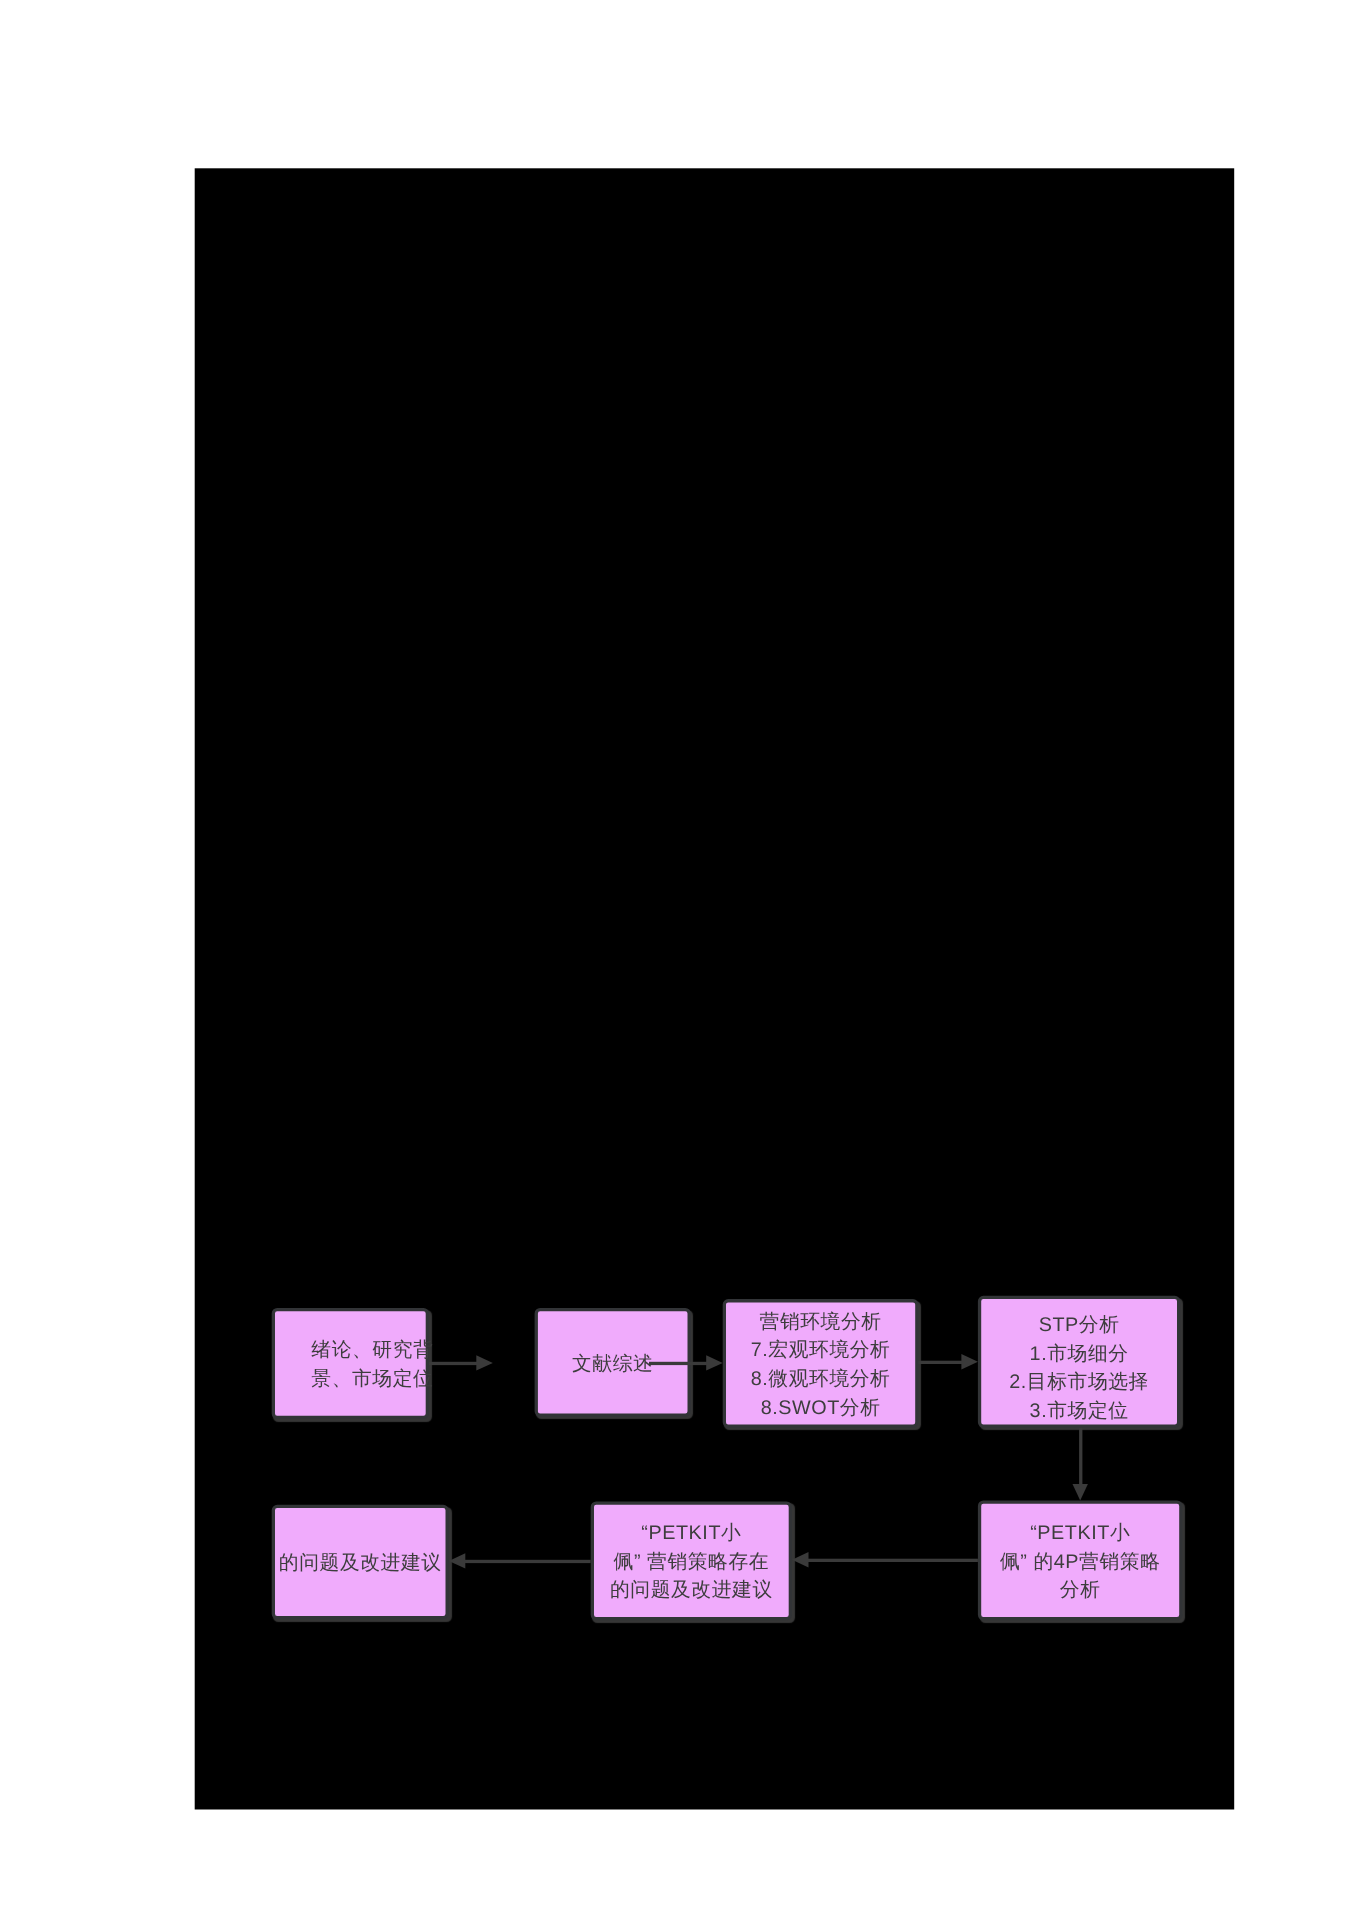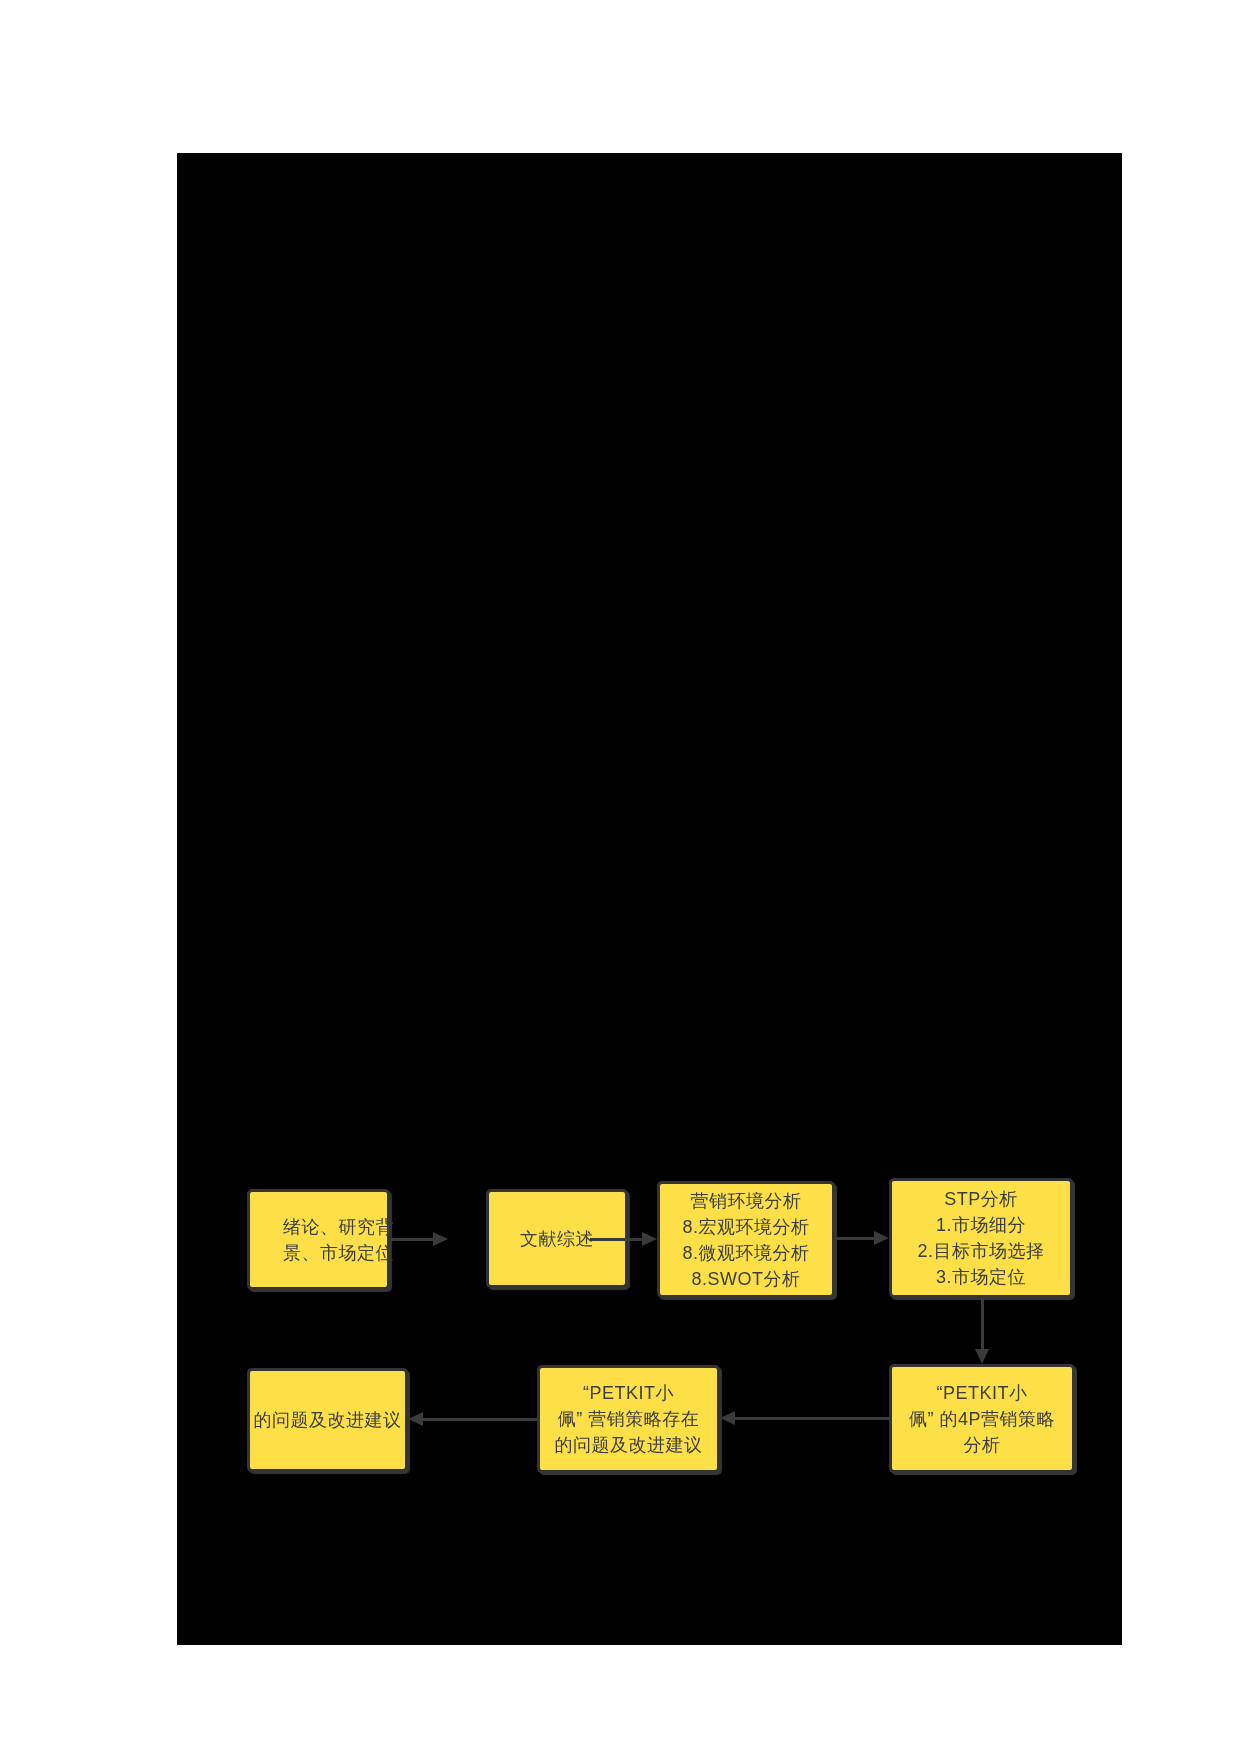--- a/index.html
+++ b/index.html
@@ -16,21 +16,21 @@
     position: absolute;
     left: 177px;
     top: 153px;
     width: 945px;
     height: 1492px;
     background: #000000;
   }
   .flow-box {
     position: absolute;
     box-sizing: border-box;
-    background: #fde047;
+    background: #f0abfc;
     border: 3px solid #323437;
     border-radius: 5px;
     box-shadow: 2px 2px 1px rgba(120,120,120,0.45);
     display: flex;
     flex-direction: column;
     justify-content: center;
     align-items: center;
     text-align: center;
     color: #3d3d3d;
     font-size: 18px;
@@ -71,26 +71,26 @@
       <div class="line">绪论、研究背</div>
       <div class="line">景、市场定位</div>
     </div>
 
     <div class="flow-box" style="left:271px; top:1036px; width:142px; height:99px;margin-left:38px;">
       <div class="line">文献综述</div>
     </div>
 
     <div class="flow-box" style="left:480px; top:1028px; width:178px; height:117px;">
       <div class="line">营销环境分析</div>
-      <div class="line">8.宏观环境分析</div>
+      <div class="line">7.宏观环境分析</div>
       <div class="line">8.微观环境分析</div>
       <div class="line">8.SWOT分析</div>
     </div>
 
-    <div class="flow-box" style="left:712px; top:1025px; width:184px; height:120px;">
+    <div class="flow-box" style="left:712px; top:1025px; width:184px; height:120px;justify-content:flex-end;">
       <div class="line">STP分析</div>
       <div class="line">1.市场细分</div>
       <div class="line">2.目标市场选择</div>
       <div class="line">3.市场定位</div>
     </div>
 
     <div class="flow-box" style="left:70px; top:1215px; width:161px; height:104px;">
       <div class="line">的问题及改进建议</div>
     </div>
 

